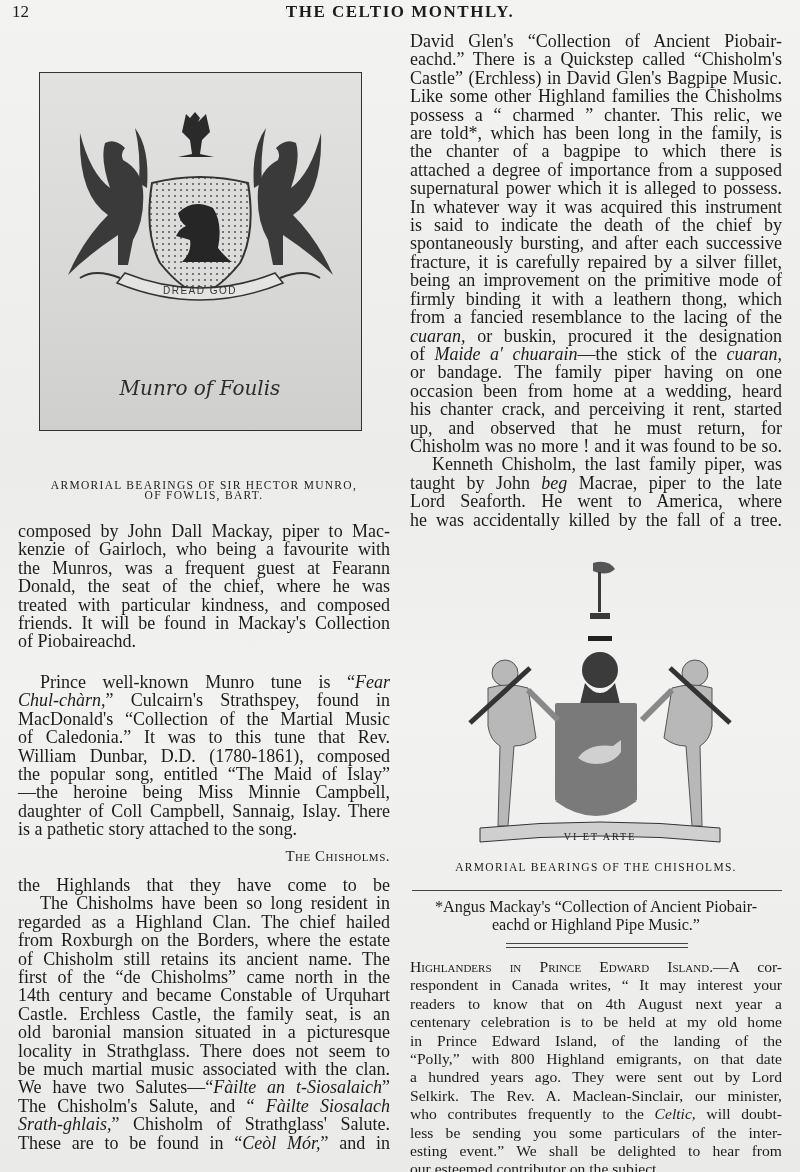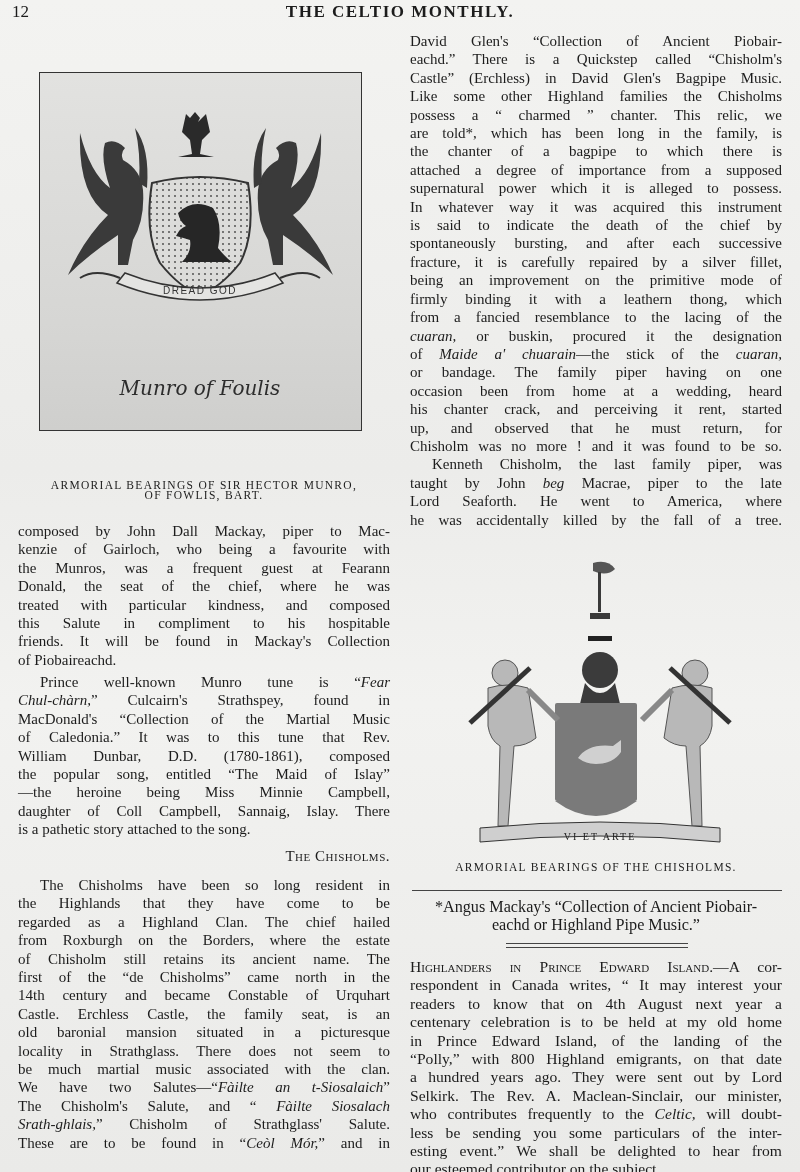--- a/index.html
+++ b/index.html
@@ -12,21 +12,21 @@
   }
   .page {
     position: absolute; left: 0; top: 0; width: 800px; height: 1172px;
     background: linear-gradient(180deg, #f3f3f1 0%, #ececea 40%, #f2f2f0 60%, #eaeae8 100%);
   }
   .header { position: absolute; top: 2px; left: 0; width: 636px; height: 24px; }
   .page-num { position: absolute; left: 12px; top: 0; font-family: "Liberation Serif", serif; font-size: 17px; }
   .running-title { position: absolute; left: 0; width: 800px; text-align: center; top: 0;
     font-family: "Liberation Serif", serif; font-size: 17px; font-weight: bold; letter-spacing: 1.5px; }
 
-  .col { position: absolute; font-family: "Liberation Serif", serif; font-size: 15px; line-height: 18.4px; text-align: justify; }
+  .col { position: absolute; font-family: "Liberation Serif", serif; font-size: 18px; line-height: 18.4px; text-align: justify; }
   .col-left { left: 18px; width: 372px; }
   .col-right { left: 410px; width: 372px; }
   .line { display: block; text-align: justify; text-align-last: justify; white-space: nowrap; }
   .line.last { text-align-last: left; }
   .line.ind { padding-left: 22px; }
   i { font-style: italic; }
 
   .figure-box { position: absolute; left: 39px; top: 72px; width: 321px; height: 357px;
     border: 1.5px solid #333; background: linear-gradient(180deg,#e2e2e0,#d6d6d4 70%,#cfcfcd); }
   .caption { position: absolute; font-family: "Liberation Serif", serif; font-size: 11.5px; letter-spacing: 1.3px; text-align: center; }
@@ -89,42 +89,41 @@
 
   <div class="caption cap1">ARMORIAL BEARINGS OF SIR HECTOR MUNRO,</div>
   <div class="caption cap2">OF FOWLIS, BART.</div>
 
   <div class="col col-left" style="top:522px;">
     <span class="line">composed by John Dall Mackay, piper to Mac-</span>
     <span class="line">kenzie of Gairloch, who being a favourite with</span>
     <span class="line">the Munros, was a frequent guest at Fearann</span>
     <span class="line">Donald, the seat of the chief, where he was</span>
     <span class="line">treated with particular kindness, and composed</span>
-    <span class="line">this Salute in compliment to his hospitable</span>
     <span class="line">friends. It will be found in Mackay's Collection</span>
     <span class="line last">of Piobaireachd.</span>
   </div>
 
   <div class="col col-left" style="top:673px;">
     <span class="line ind"><span>Prince well-known Munro tune is “</span><i>Fear</i></span>
     <span class="line"><i>Chul-chàrn,</i><span>” Culcairn's Strathspey, found in</span></span>
     <span class="line">MacDonald's “Collection of the Martial Music</span>
     <span class="line">of Caledonia.” It was to this tune that Rev.</span>
     <span class="line">William Dunbar, D.D. (1780-1861), composed</span>
     <span class="line">the popular song, entitled “The Maid of Islay”</span>
     <span class="line">—the heroine being Miss Minnie Campbell,</span>
     <span class="line">daughter of Coll Campbell, Sannaig, Islay. There</span>
     <span class="line last">is a pathetic story attached to the song.</span>
   </div>
 
   <div class="section-head">The Chisholms.</div>
 
   <div class="col col-left" style="top:876px;">
+    <span class="line">the Highlands that they have come to be</span>
     <span class="line ind">The Chisholms have been so long resident in</span>
-    <span class="line">the Highlands that they have come to be</span>
     <span class="line">regarded as a Highland Clan. The chief hailed</span>
     <span class="line">from Roxburgh on the Borders, where the estate</span>
     <span class="line">of Chisholm still retains its ancient name. The</span>
     <span class="line">first of the “de Chisholms” came north in the</span>
     <span class="line">14th century and became Constable of Urquhart</span>
     <span class="line">Castle. Erchless Castle, the family seat, is an</span>
     <span class="line">old baronial mansion situated in a picturesque</span>
     <span class="line">locality in Strathglass. There does not seem to</span>
     <span class="line">be much martial music associated with the clan.</span>
     <span class="line"><span>We have two Salutes—“</span><i>Fàilte an t-Siosalaich</i><span>”</span></span>

